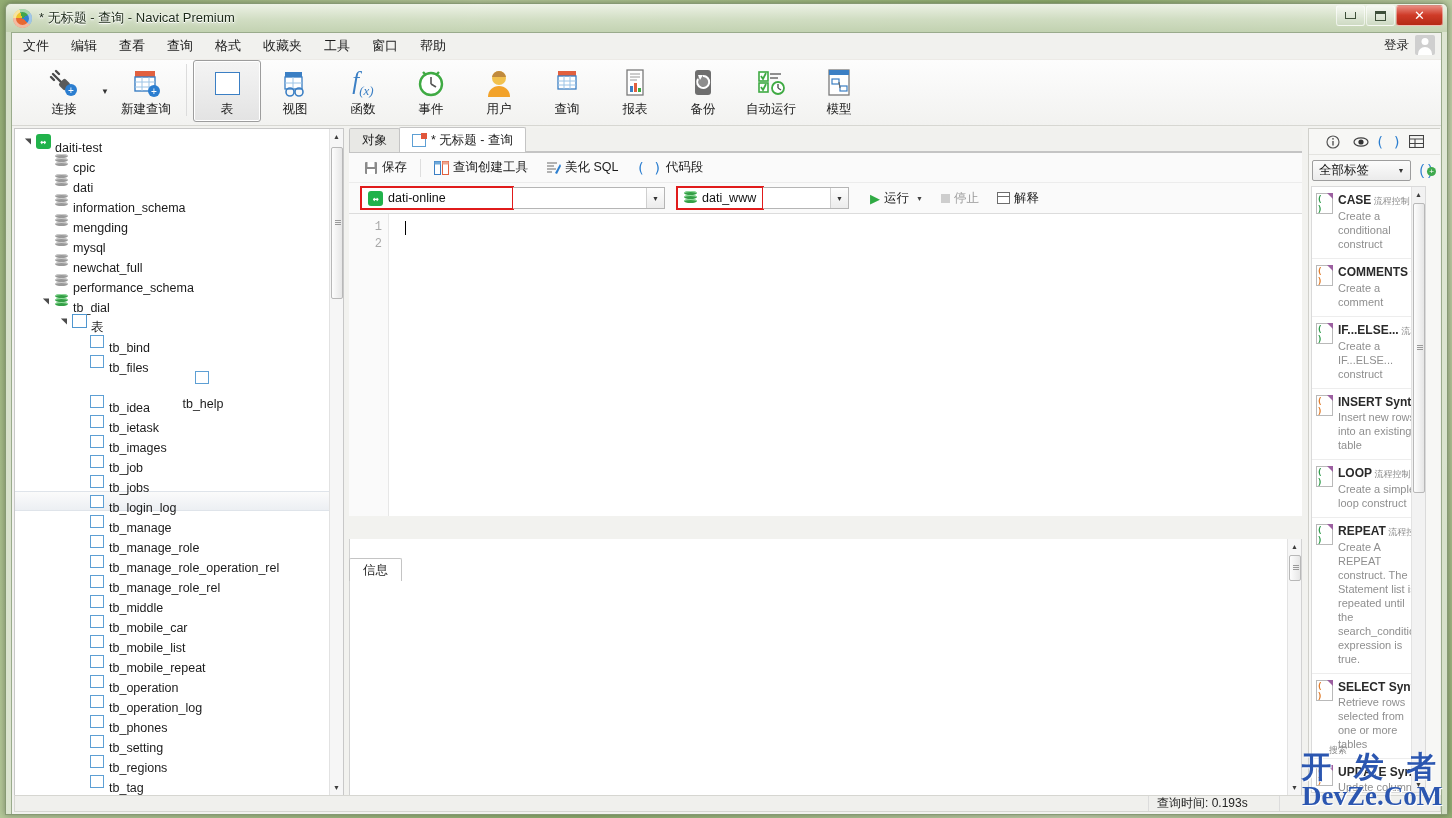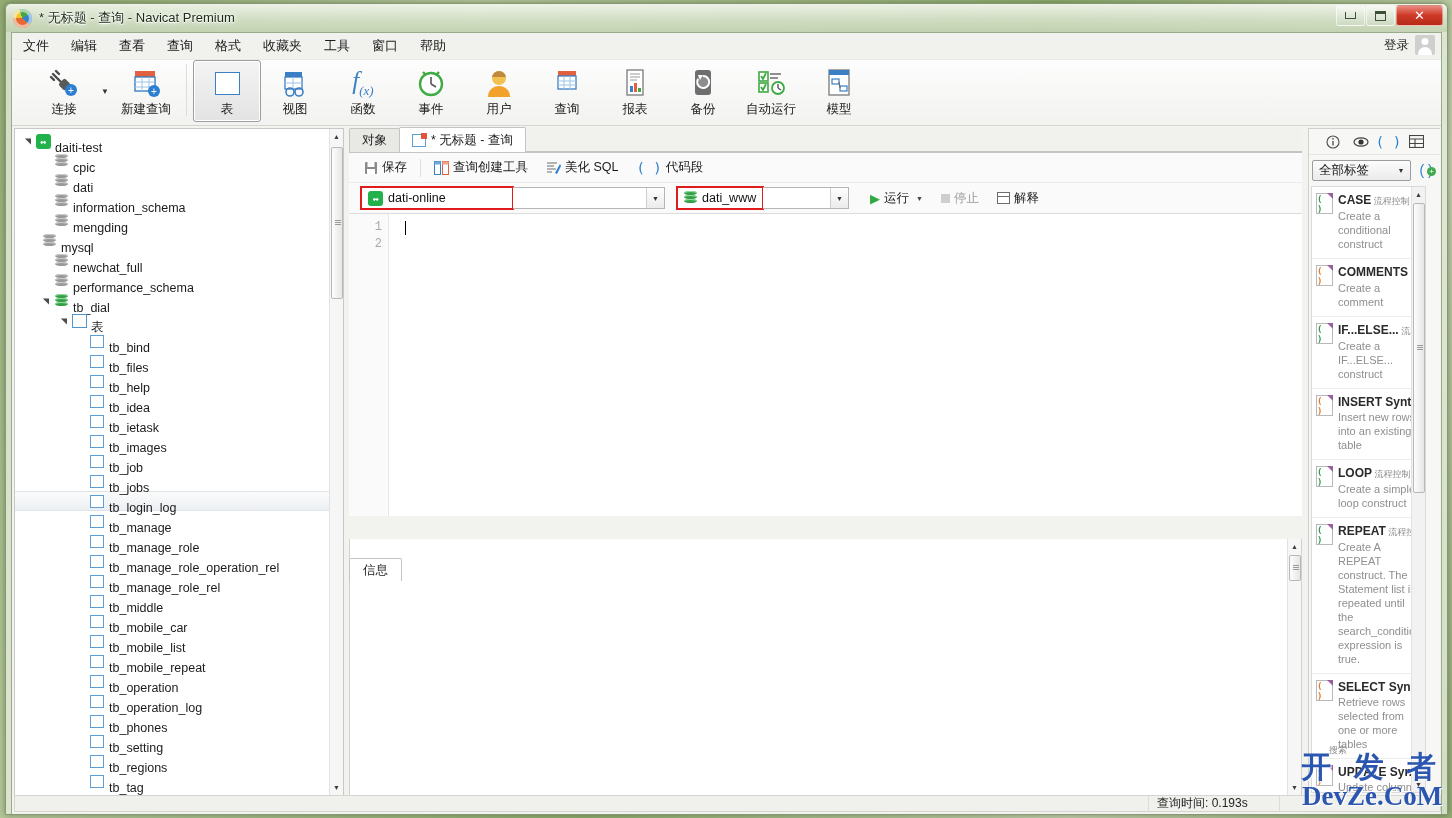--- a/index.html
+++ b/index.html
@@ -610,21 +610,21 @@
               <span class="twist"></span>
               <span class="tico">
                 <span class="db-cyl">
                   <i></i>
                   <i></i>
                   <i></i>
                 </span>
               </span>
               <span class="tlabel">mengding</span>
             </div>
-            <div class="trow" style="padding-left: 12px;">
+            <div class="trow" style="padding-left: 24px;">
               <span class="twist"></span>
               <span class="tico">
                 <span class="db-cyl">
                   <i></i>
                   <i></i>
                   <i></i>
                 </span>
               </span>
               <span class="tlabel">mysql</span>
             </div>
@@ -675,21 +675,21 @@
               </span>
               <span class="tlabel">tb_bind</span>
             </div>
             <div class="trow" style="padding-left: 60px;">
               <span class="twist"></span>
               <span class="tico">
                 <span class="tbl-ico"><span class="h"></span><span class="b"></span></span>
               </span>
               <span class="tlabel">tb_files</span>
             </div>
-            <div class="trow" style="padding-left: 60px;">
+            <div class="trow" style="padding-left: 60px; flex-direction: column;">
               <span class="twist"></span>
               <span class="tico">
                 <span class="tbl-ico"><span class="h"></span><span class="b"></span></span>
               </span>
               <span class="tlabel">tb_help</span>
             </div>
             <div class="trow" style="padding-left: 60px;">
               <span class="twist"></span>
               <span class="tico">
                 <span class="tbl-ico"><span class="h"></span><span class="b"></span></span>

